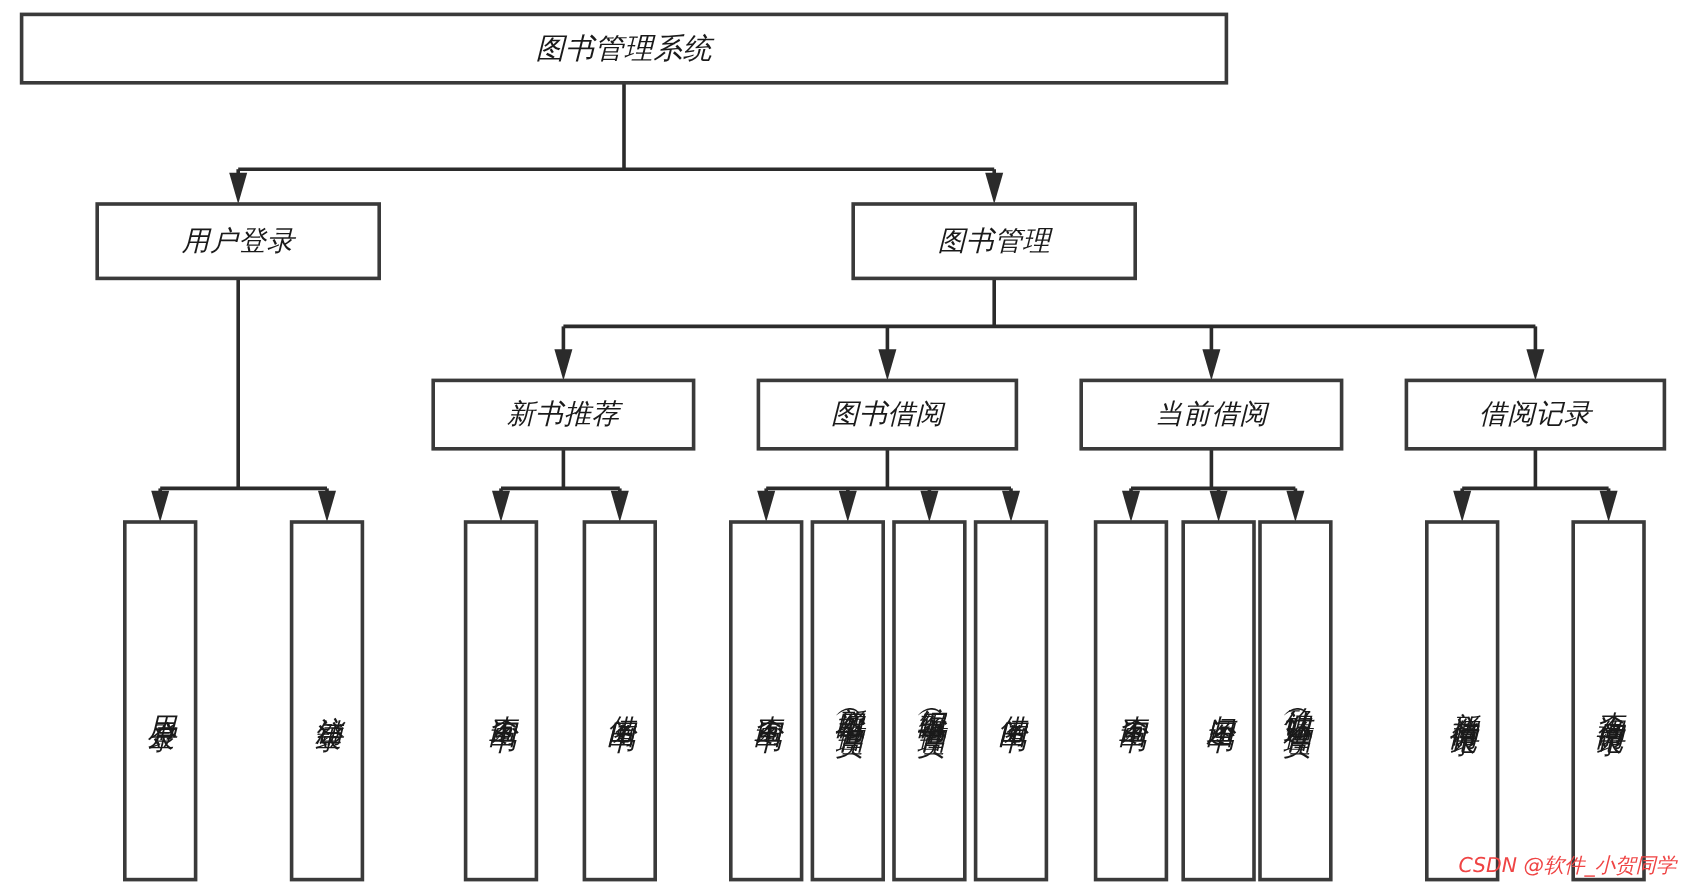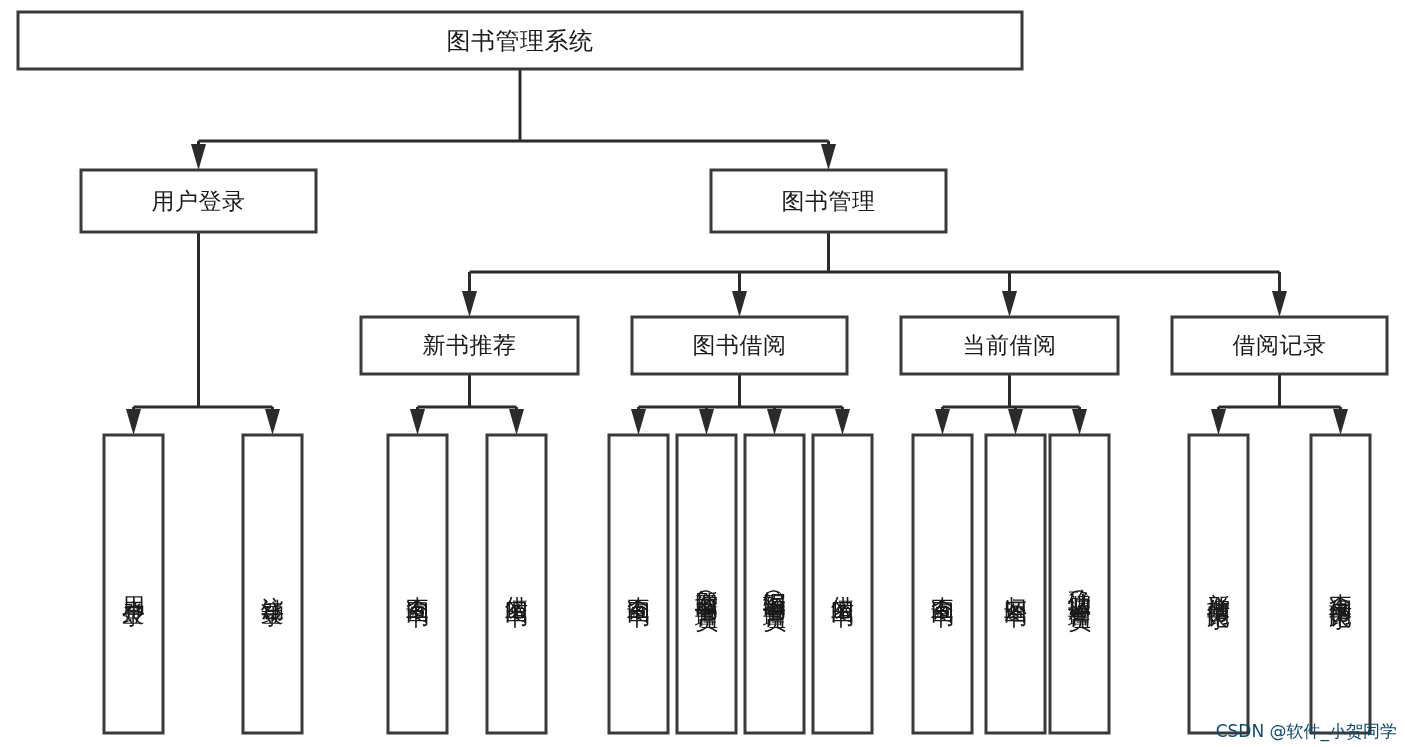--- a/index.html
+++ b/index.html
@@ -10,20 +10,21 @@
   }
   body {
     font-family: "DejaVu Sans", "Liberation Sans", sans-serif;
   }
   #diagram-root {
     position: relative;
     width: 1405px;
     height: 747px;
     background: #ffffff;
     overflow: hidden;
+    font-style: italic;
   }
   svg.diagram-canvas {
     position: absolute;
     left: 0;
     top: 0;
     width: 1405px;
     height: 747px;
     display: block;
   }
   .node-box {
@@ -66,24 +67,24 @@
     font-size: 23px;
     line-height: 1.18;
     color: #1a1a1a;
     letter-spacing: 3px;
     white-space: nowrap;
     text-align: center;
   }
   .watermark {
     position: absolute;
     right: 8px;
-    bottom: 4px;
+    bottom: 14px;
     font-family: "DejaVu Sans", "Liberation Sans", sans-serif;
     font-size: 17px;
-    color: #0c4a6e;
+    color: #ef4444;
     white-space: nowrap;
     user-select: none;
   }
 </style>
 </head>
 <body>
 
 <div id="diagram-root">
 
   <svg class="diagram-canvas" viewBox="0 0 1405 747">

